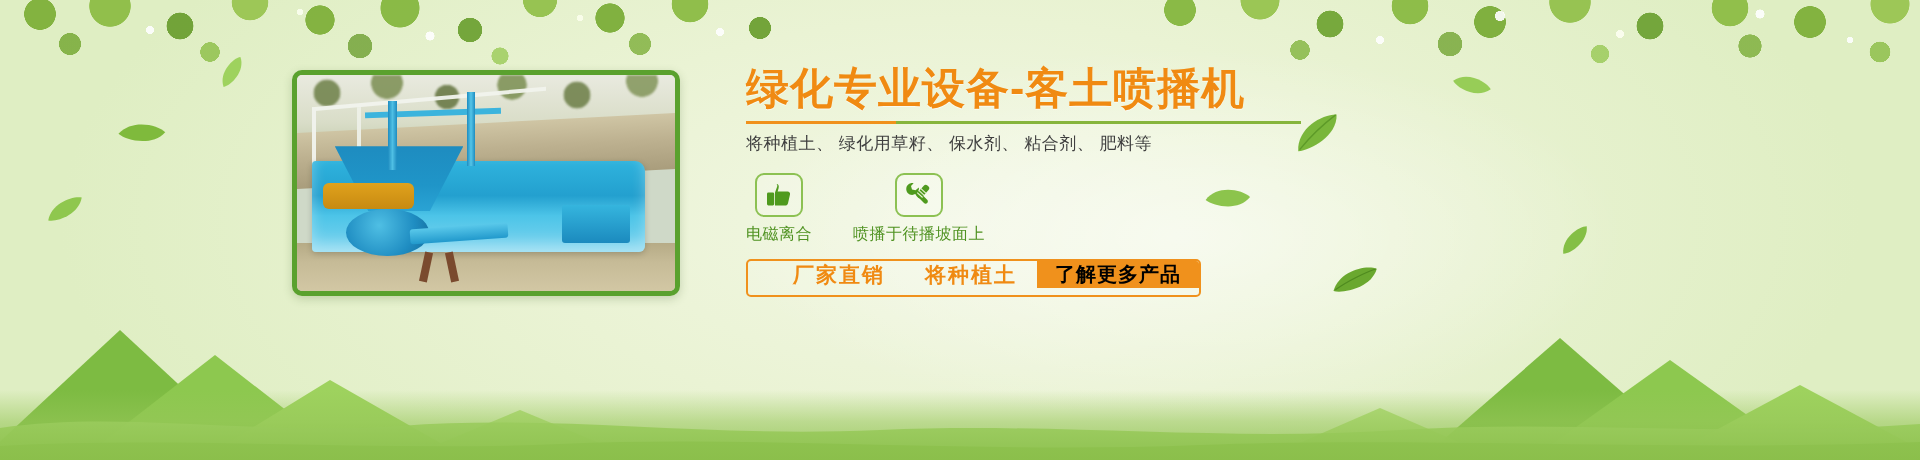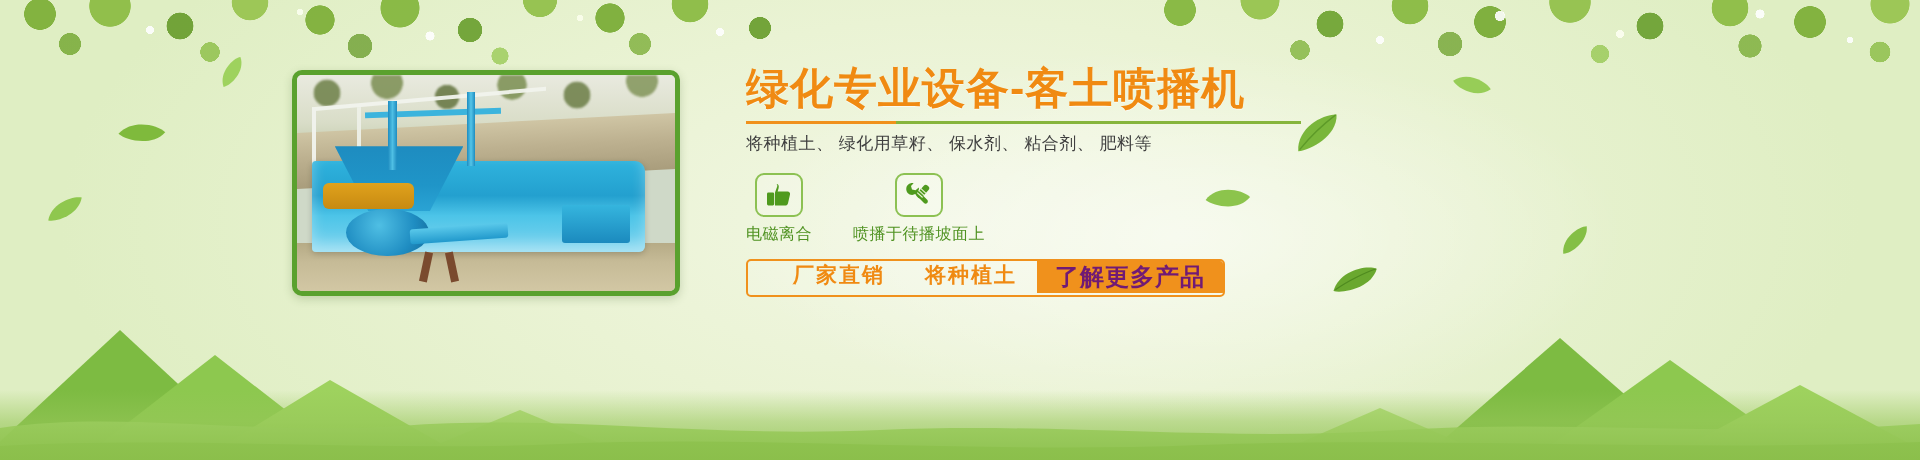--- a/index.html
+++ b/index.html
@@ -228,22 +228,22 @@
     border:2px solid #f0911c; border-radius:5px; overflow:hidden;
     height:38px; background:rgba(255,255,255,.12);padding-left:25px;
   }
   .cta-text {
     display:flex; align-items:center; padding:0 20px;
     font-size:21px; font-weight:bold; color:#f08a12; letter-spacing:2px;
     white-space:nowrap;
   }
   .cta-button {
     display:flex; align-items:center; padding:0 18px;
-    background:#f0911c; color:#701a75;
-    font-size:24px; font-weight:bold; letter-spacing:1px;
+    background:#f0911c; color:#000000;
+    font-size:20px; font-weight:bold; letter-spacing:1px;
     white-space:nowrap; cursor:pointer;
   }
 </style>
 </head>
 <body>
 
 <div class="banner">
 
   <div class="bloom"></div>
 

